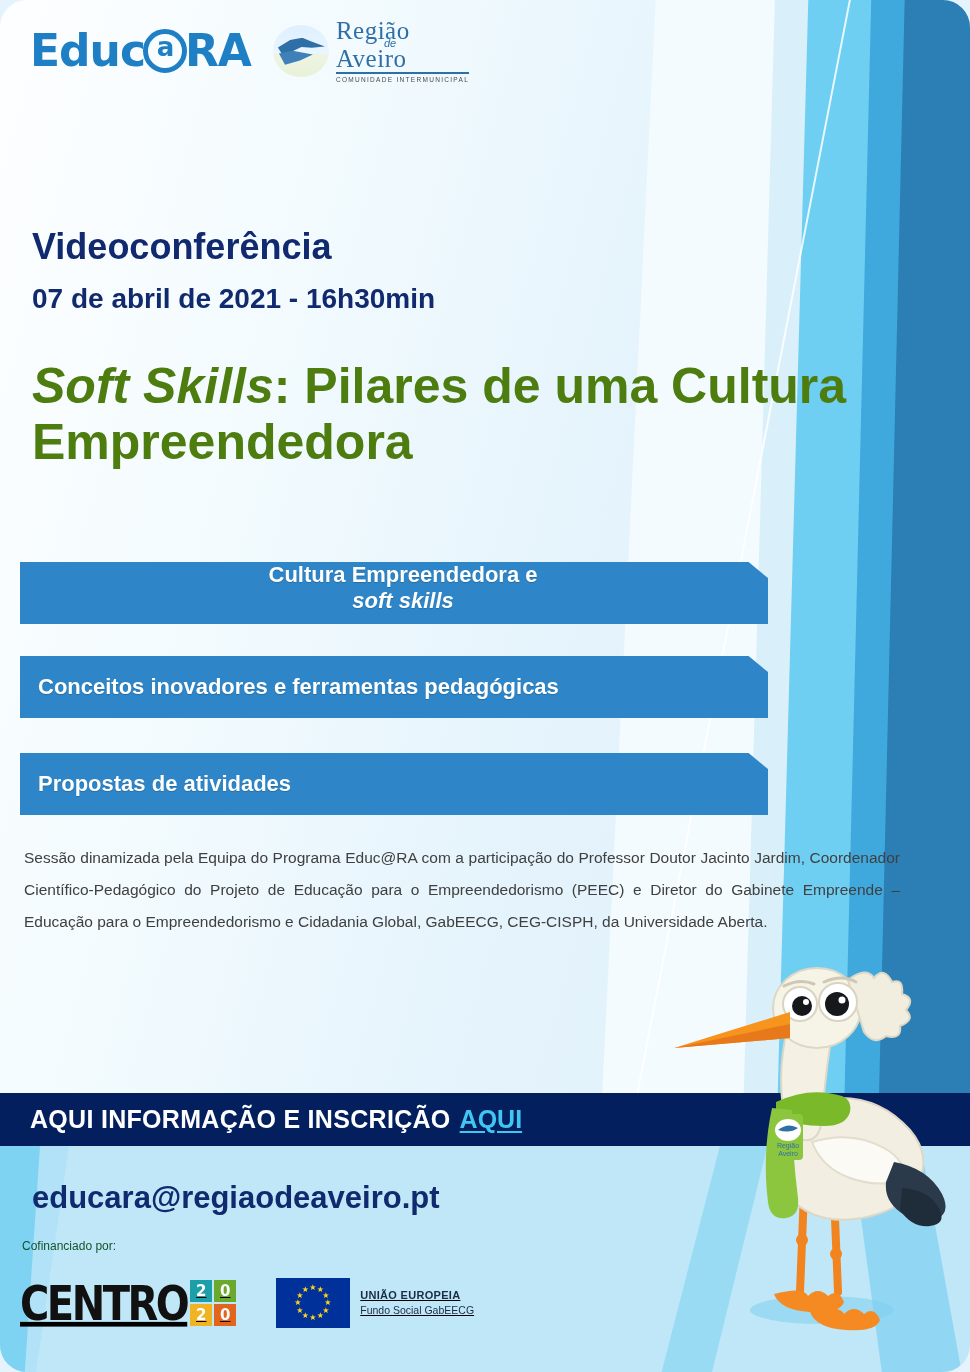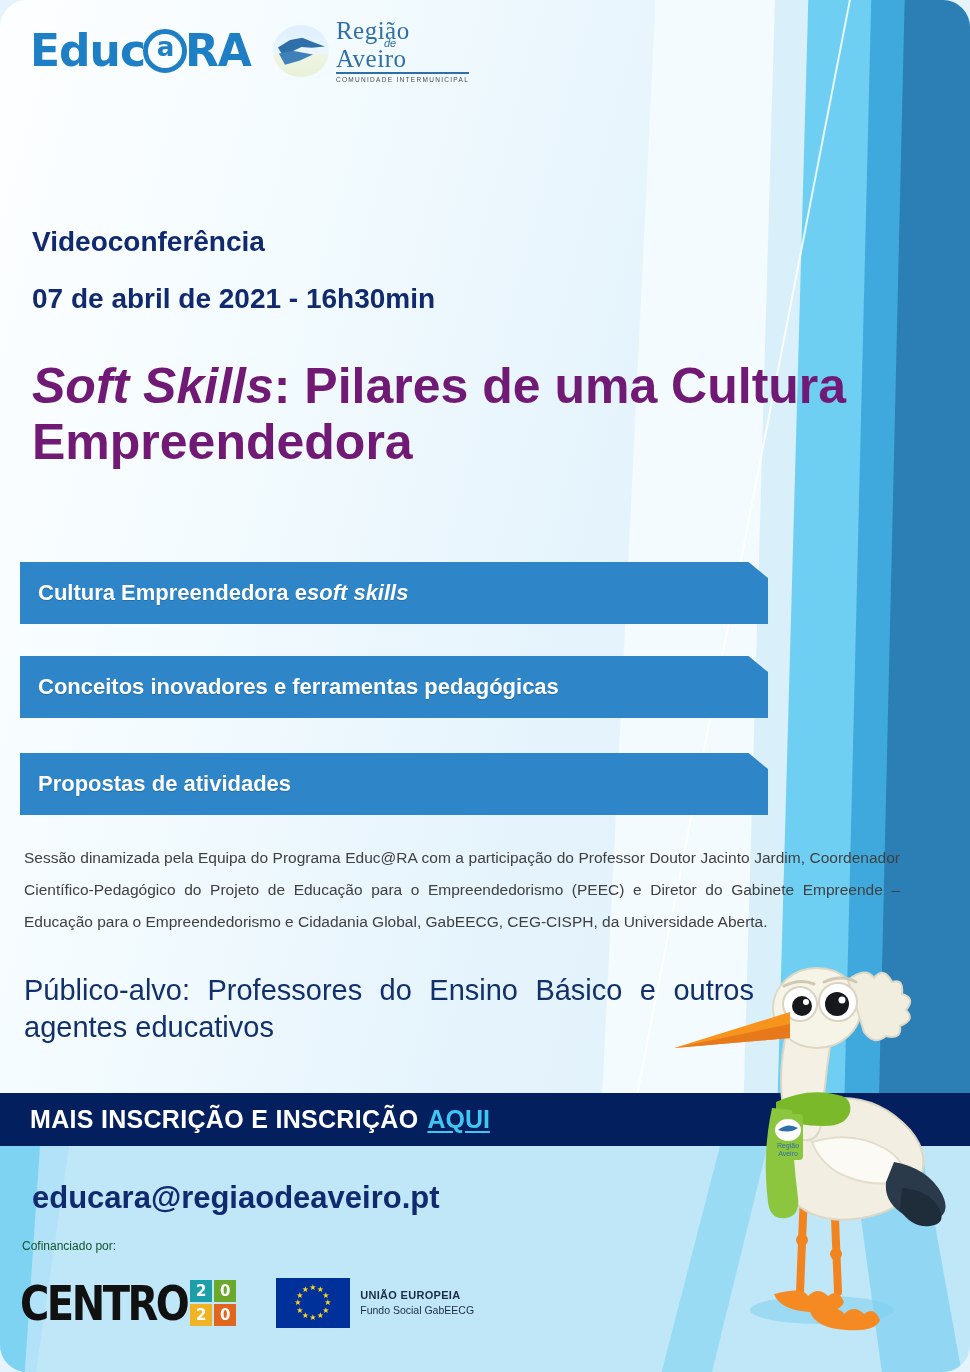--- a/index.html
+++ b/index.html
@@ -98,39 +98,39 @@
   }
   .ra-text .l2{border-bottom:2px solid #2f6fa8;padding-bottom:1px;}
   .ra-text .de{font-size:11px;font-style:italic;color:#2f6fa8;margin-left:48px;display:block;margin-top:-5px;margin-bottom:-3px;}
   .ra-text .l3{font-size:6.5px;letter-spacing:1.3px;color:#4a4a4a;margin-top:3px;
     font-family:"Liberation Sans", sans-serif;}
 
   
   #title{position:absolute;left:32px;top:130px;
     font-size:63px;font-weight:700;color:#11296e;letter-spacing:-.5px;line-height:1;}
   #subtitle{position:absolute;left:32px;top:226px;
-    font-size:28px;font-weight:700;color:#11296e;}
+    font-size:36px;font-weight:700;color:#11296e;}
   #datetime{position:absolute;left:32px;top:283px;
     font-size:28px;font-weight:700;color:#11296e;}
   #maintitle{position:absolute;left:32px;top:358px;width:840px;
-    font-size:50px;font-weight:700;color:#701a75;line-height:1.12;}
+    font-size:50px;font-weight:700;color:#4d7c0f;line-height:1.12;}
   #maintitle .em{font-style:italic;}
 
   
   .banner{
     position:absolute;left:20px;width:748px;height:62px;
     background:#2e86c8;color:#ffffff;
     display:flex;align-items:center;
     padding-left:18px;box-sizing:border-box;
     font-size:22px;font-weight:700;
     clip-path:polygon(0 0, 97.4% 0, 100% 26%, 100% 100%, 0 100%);
     text-shadow:0 1px 1px rgba(0,0,0,.18);
   }
   .banner .it{font-style:italic;}
-  #banner1{top:562px;}
+  #banner1{top:562px;flex-direction:column;}
   #banner2{top:656px;}
   #banner3{top:753px;}
 
   
   #para{
     position:absolute;left:24px;top:842px;width:876px;
     font-size:15.5px;color:#404040;line-height:2.05;
     text-align:justify;
   }
   
@@ -158,21 +158,21 @@
     font-size:31px;font-weight:700;color:#11296e;
   }
   #cofin{
     position:absolute;left:22px;top:1239px;
     font-size:12px;color:#14532d;
   }
 
   
   #footer-logos{
     position:absolute;left:20px;top:1278px;
-    display:flex;align-items:center;gap:40px;
+    display:flex;align-items:center;gap:40px;text-decoration:underline;
   }
   
   .centro{display:flex;align-items:center;gap:3px;}
   .centro .word{
     font-family:"DejaVu Sans", sans-serif;
     font-size:40px;font-weight:700;color:#111111;letter-spacing:-2.5px;
     transform:scaleY(1.18);transform-origin:center;
   }
   .centro .grid{display:grid;grid-template-columns:22px 22px;grid-template-rows:22px 22px;gap:2px;}
   .centro .cell{
@@ -264,24 +264,23 @@
     </div>
   <div class="banner" id="banner2">
       <span>Conceitos inovadores e ferramentas pedagógicas</span>
     </div>
   <div class="banner" id="banner3">
       <span>Propostas de atividades</span>
     </div>
 
   <div id="para">Sessão dinamizada pela Equipa do Programa Educ@RA com a participação do Professor Doutor Jacinto Jardim, Coordenador Científico-Pedagógico do Projeto de Educação para o Empreendedorismo (PEEC) e Diretor do Gabinete Empreende – Educação para o Empreendedorismo e Cidadania Global, GabEECG, CEG-CISPH, da Universidade Aberta.</div>
 
-  <div id="audience">Público-alvo: Professores do Ensino Básico e outros agentes educativos</div>
 
   <div id="cta">
-    <span id="cta-text">MAIS INSCRIÇÃO E INSCRIÇÃO</span>
+    <span id="cta-text">AQUI INFORMAÇÃO E INSCRIÇÃO</span>
     <a id="cta-link" href="#">AQUI</a>
   </div>
 
   <div id="email">educara@regiaodeaveiro.pt</div>
   <div id="cofin">Cofinanciado por:</div>
 
   <div id="footer-logos">
 
     <div class="centro">
       <span class="word">CENTRO</span>

